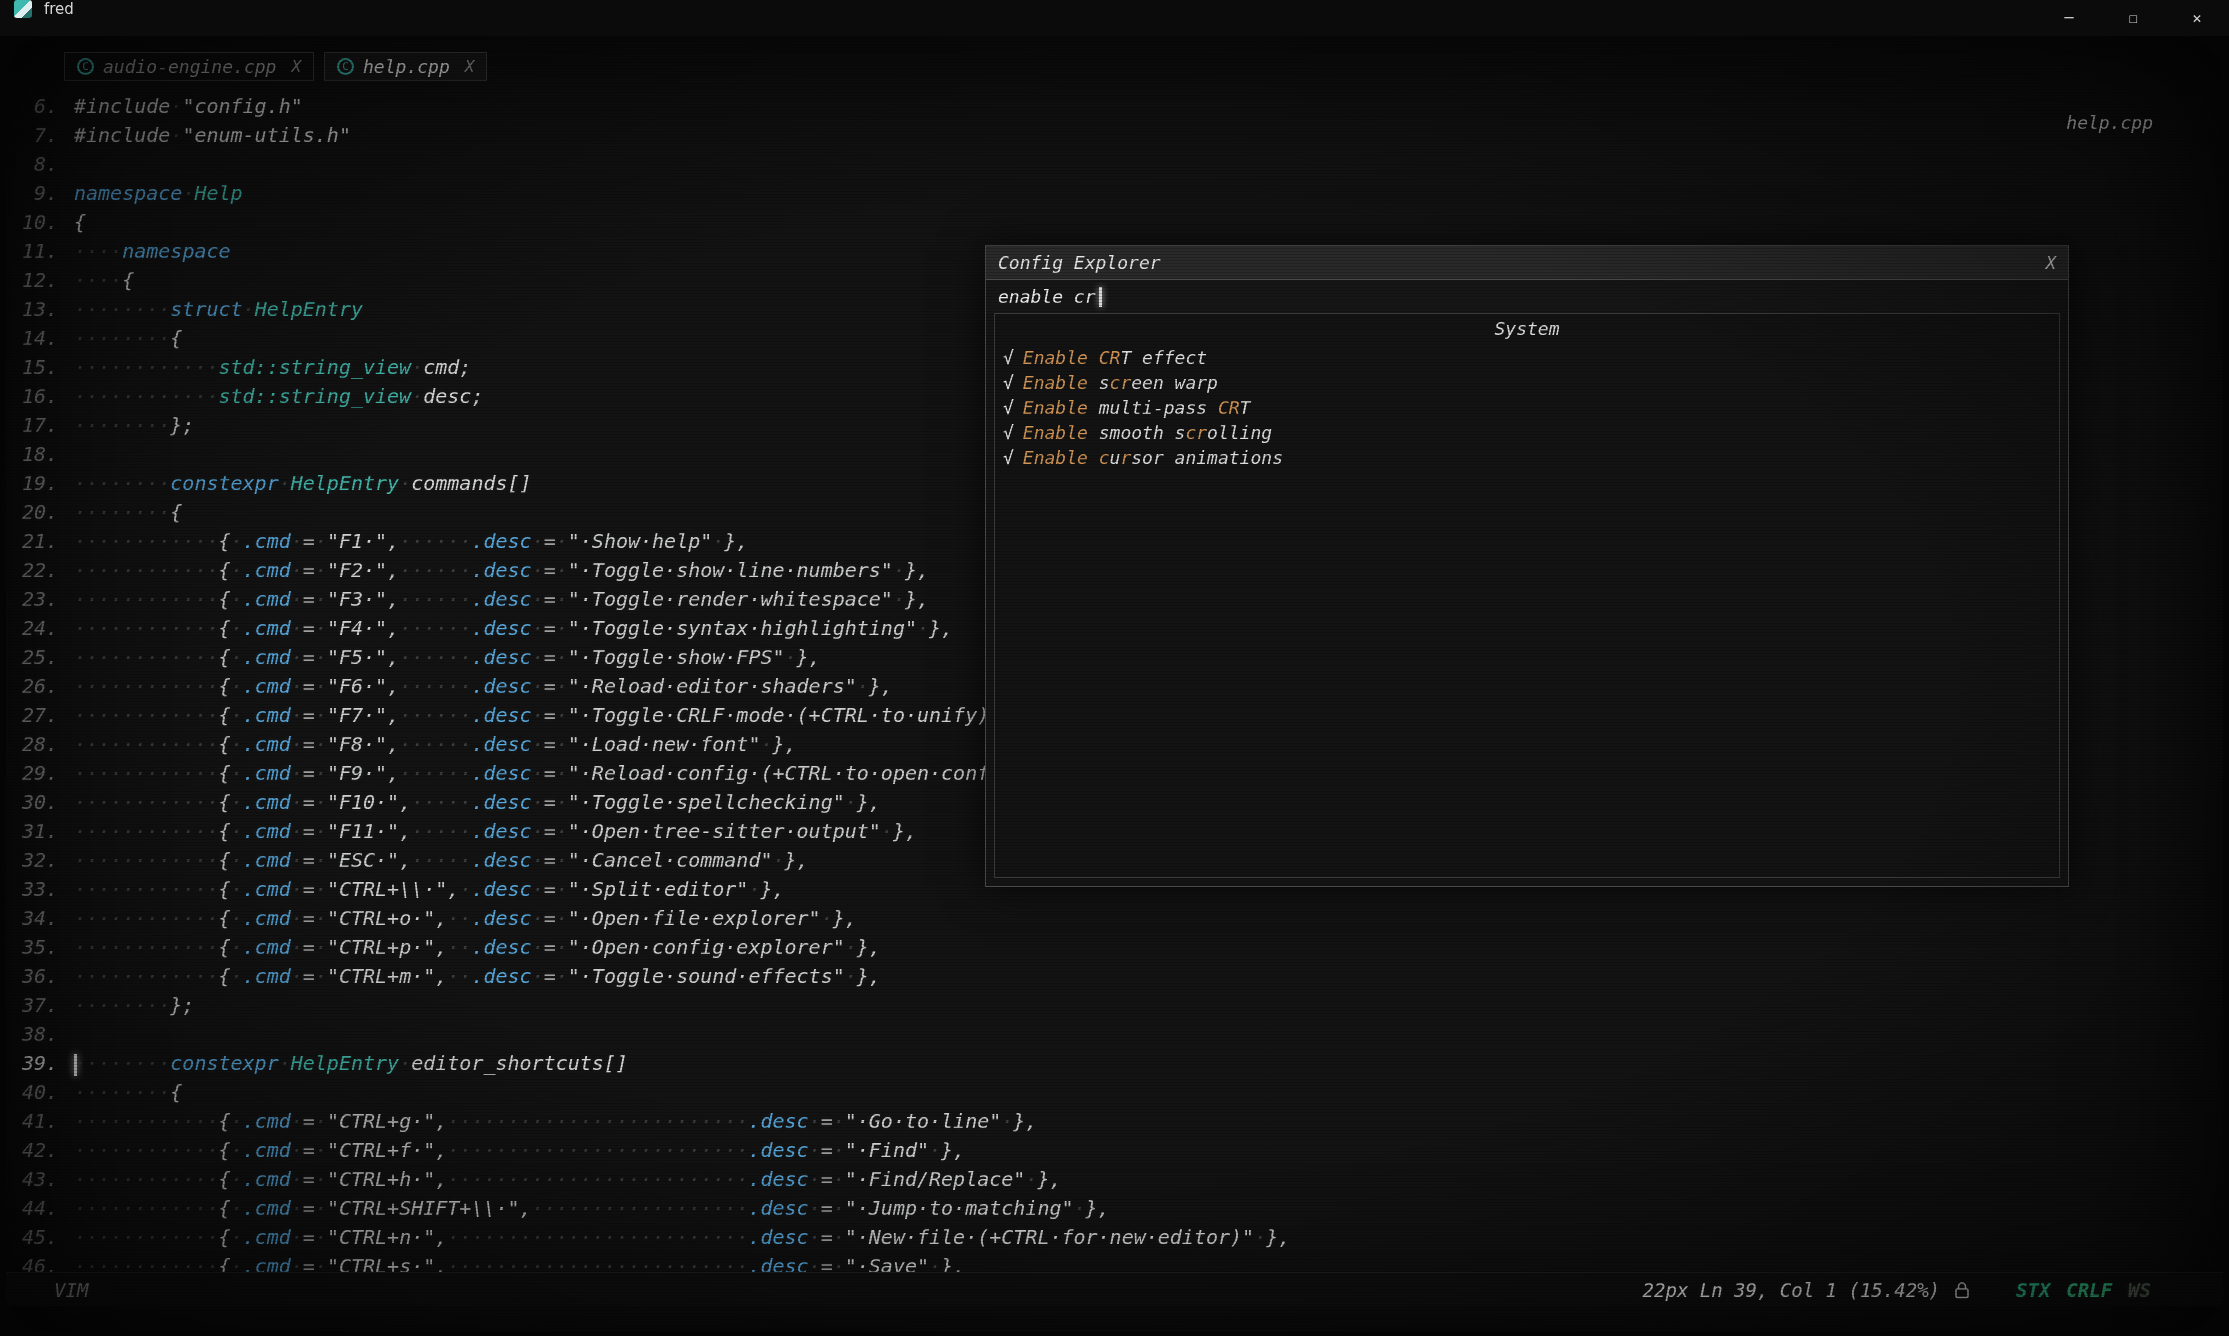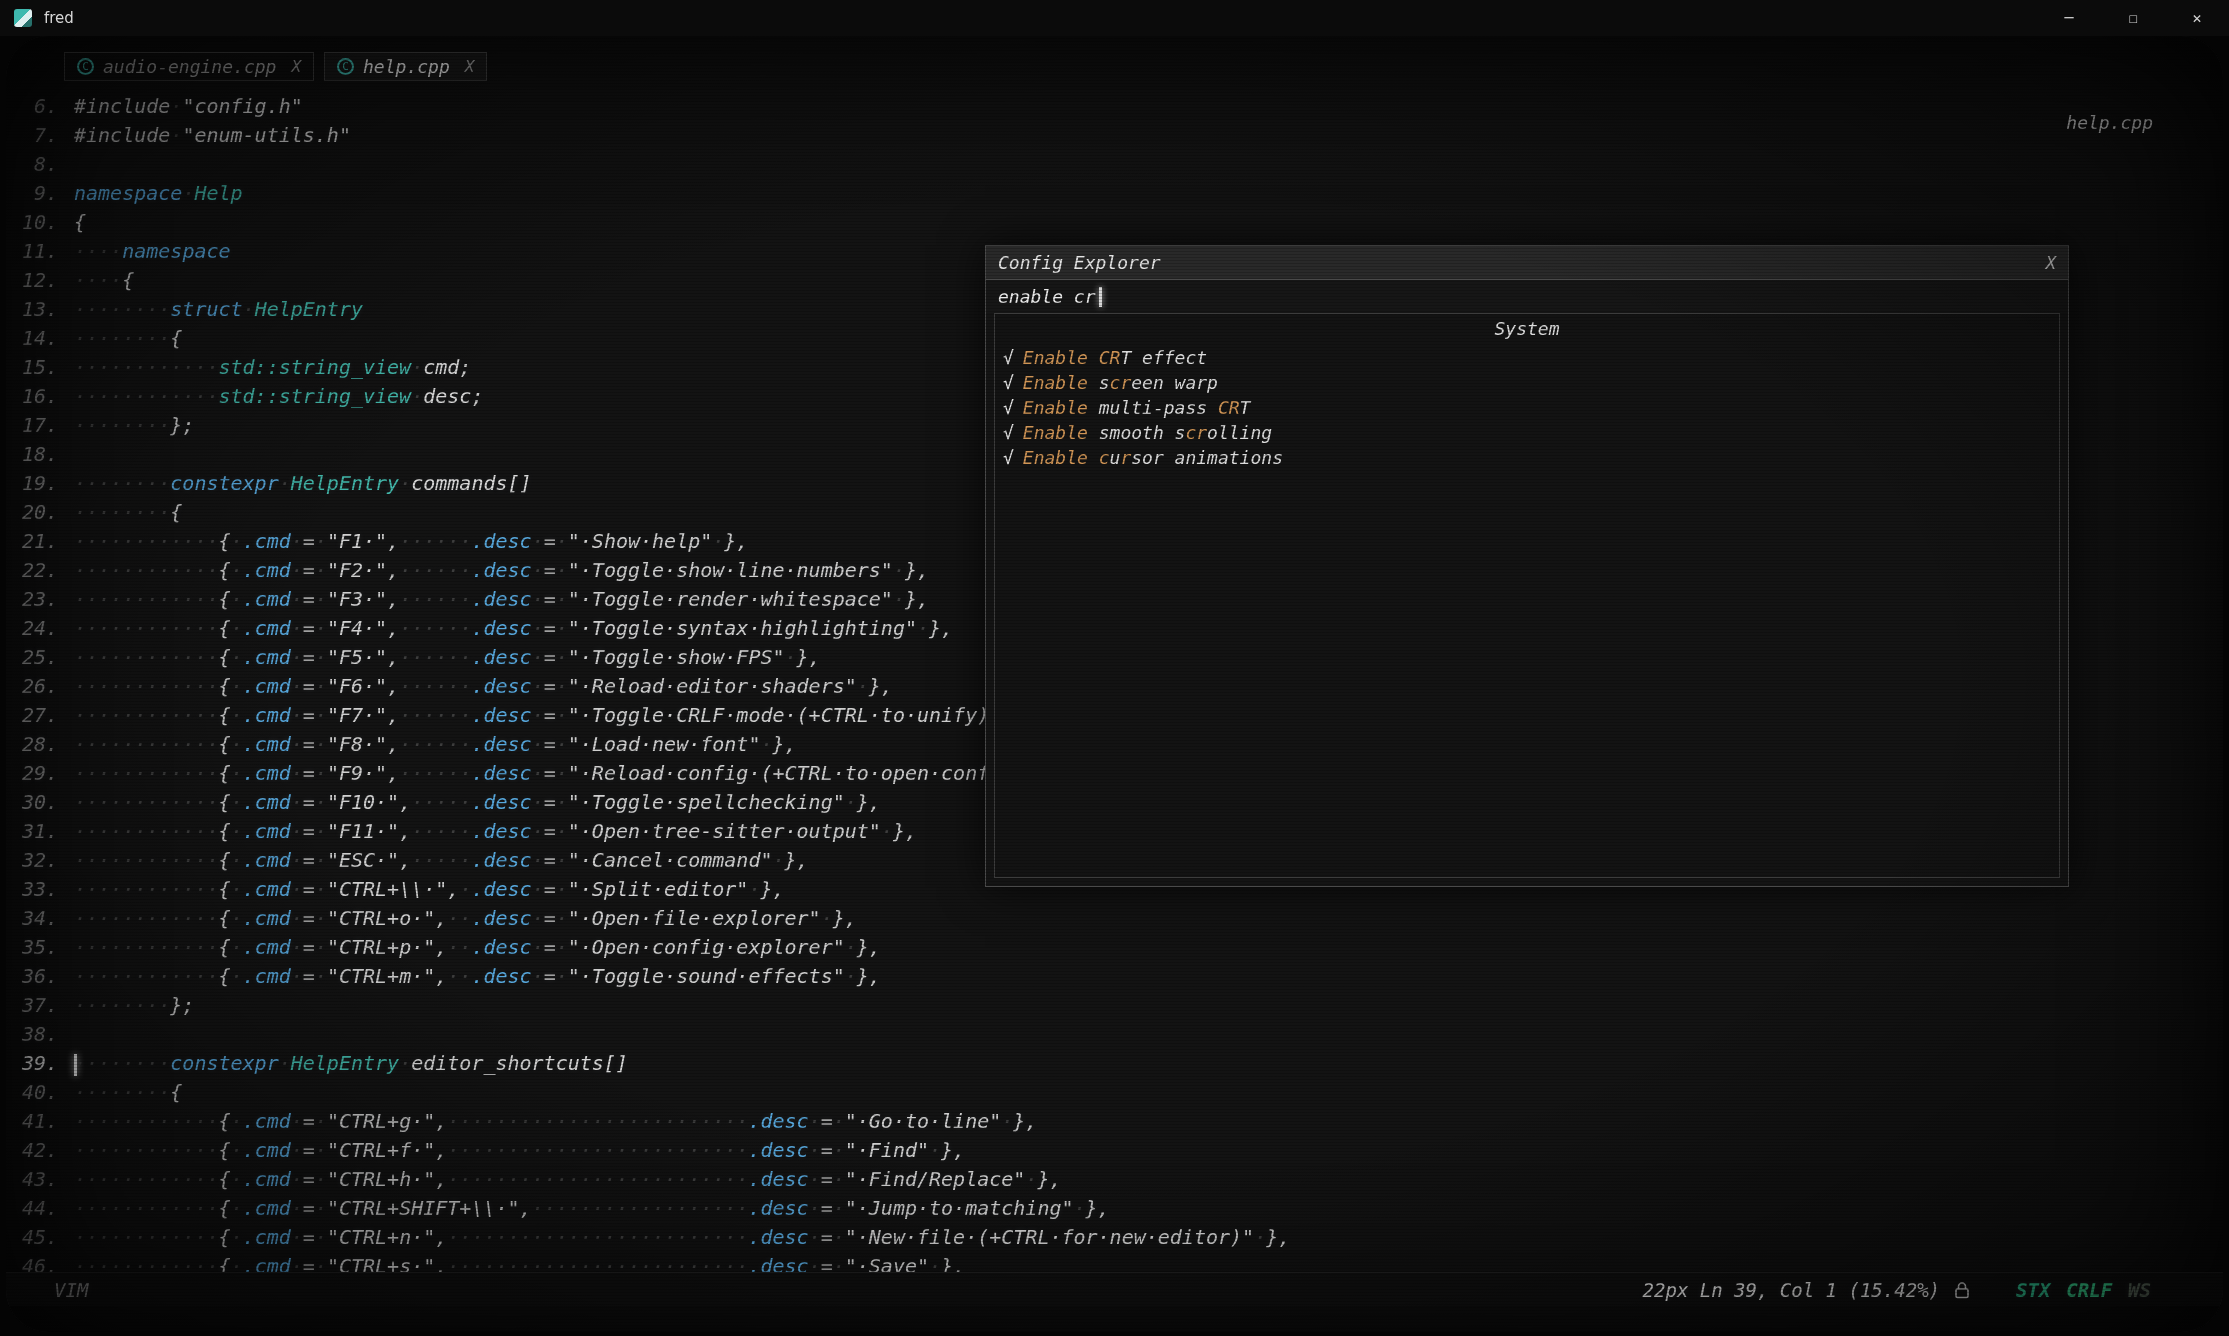--- a/index.html
+++ b/index.html
@@ -1,21 +1,21 @@
 <!DOCTYPE html>
 <html><head>
 <meta charset="utf-8">
 <style>
   * { margin:0; padding:0; box-sizing:border-box; }
   html,body { width:2229px; height:1336px; background:#040404; overflow:hidden;
               font-family:"DejaVu Sans Mono", monospace; }
 
   
   .titlebar { position:absolute; top:0; left:0; right:0; height:36px; background:#0b0b0b;
-              display:flex; align-items:center; z-index:60; }
+              display:flex; z-index:60; }
   .app-icon { width:18px; height:18px; margin-left:14px; border-radius:3px;
               background:linear-gradient(135deg,#3fb9af 0 45%,#dfeff0 45% 70%,#27706b 70% 100%); }
   .app-title { color:#d6d6d6; font-size:15px; margin-left:12px; font-family:"DejaVu Sans", sans-serif; }
   .win-controls { margin-left:auto; display:flex; }
   .win-btn { width:64px; height:36px; display:flex; align-items:center; justify-content:center;
              color:#d0d0d0; font-size:15px; cursor:default; }
 
   
   .screen { position:absolute; top:36px; left:6px; right:6px; bottom:4px; background:#131313;
             border-radius:42px; overflow:hidden;

